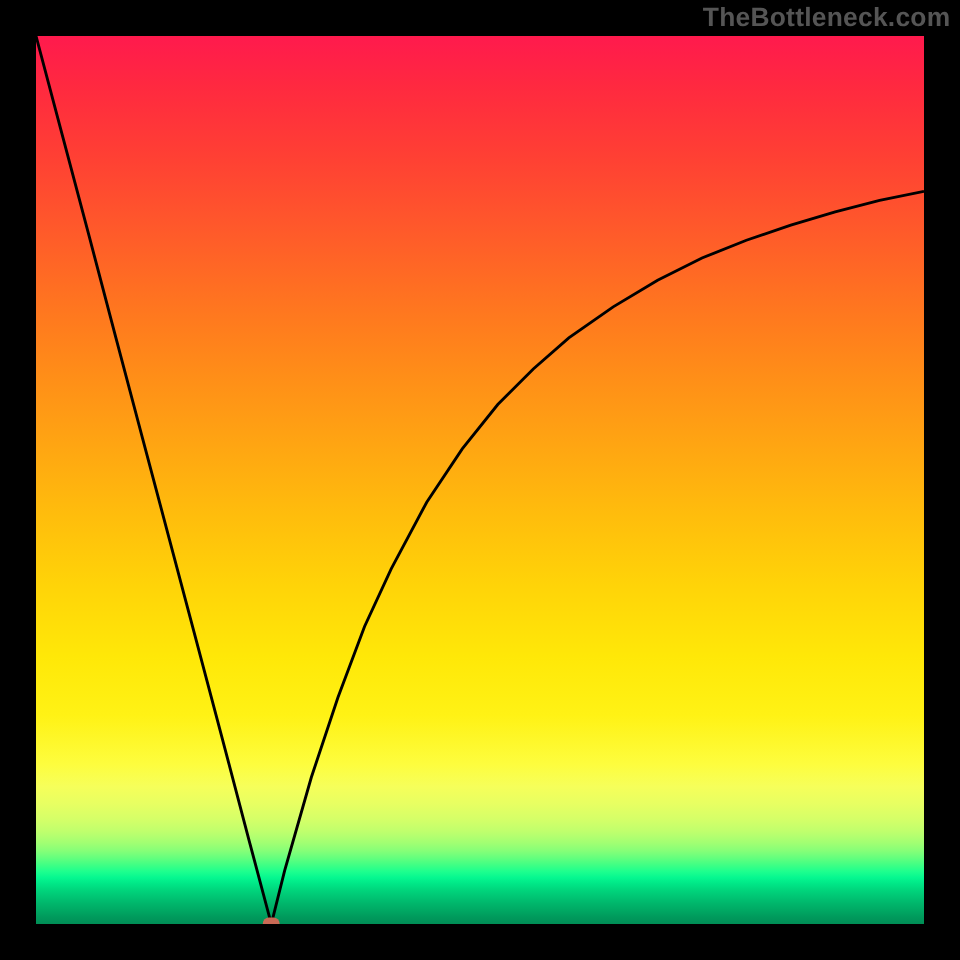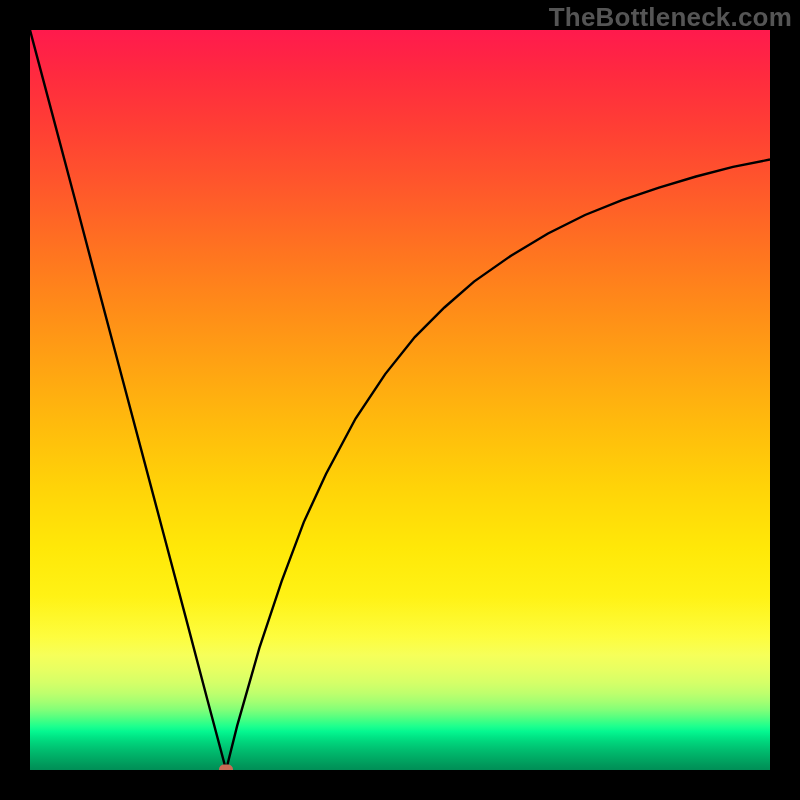--- a/index.html
+++ b/index.html
@@ -15,21 +15,21 @@
     position: relative;
     width: 800px;
     height: 800px;
     background: #000;
   }
   .watermark {
     position: absolute;
     top: 2px;
     right: 8px;
     color: #555;
-    font-size: 26px;
+    font-size: 22px;
     font-weight: 600;
     letter-spacing: 0.2px;
     z-index: 5;
     user-select: none;
   }
   .plot-area {
     position: absolute;
     left: 30px;
     top: 30px;
     width: 740px;

